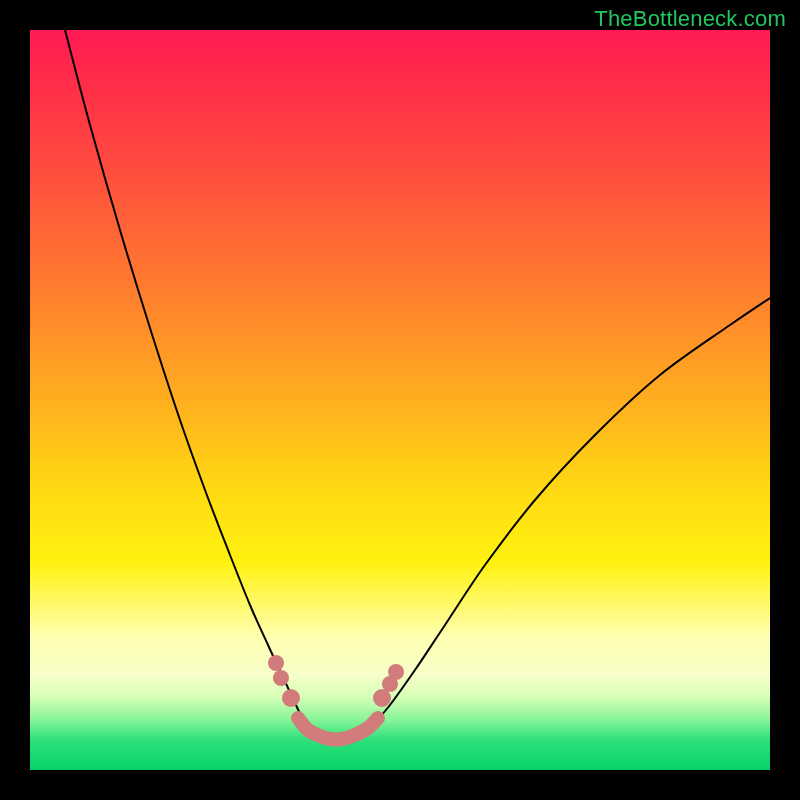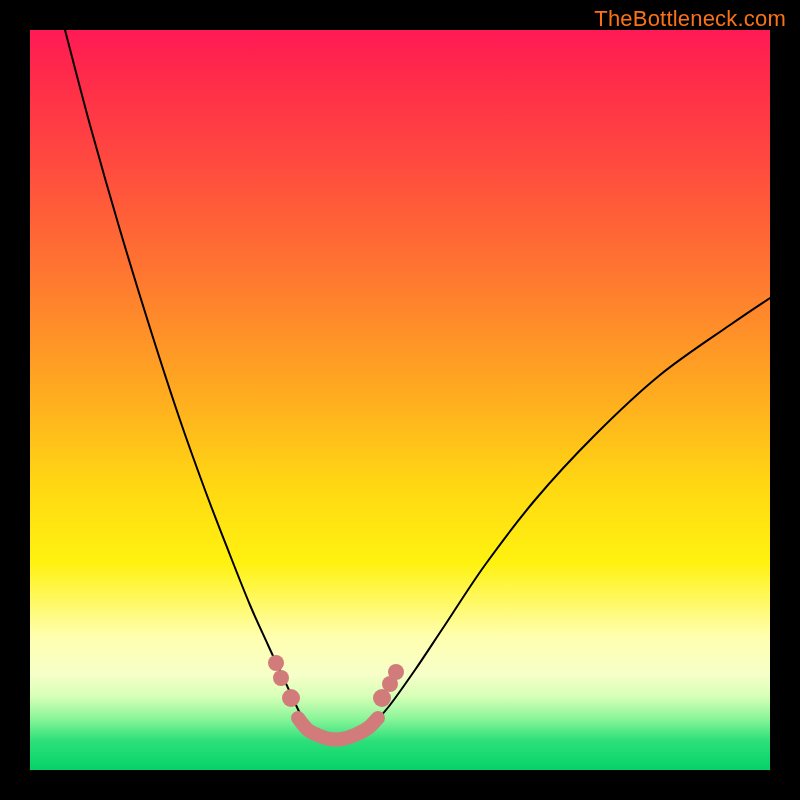--- a/index.html
+++ b/index.html
@@ -36,21 +36,21 @@
       #f7ffc8 87%,
       #d8ffb8 90%,
       #8cf59a 93%,
       #2de07a 96%,
       #05d268 100%);
   }
   .attribution {
     position: absolute;
     top: 6px;
     right: 14px;
-    color: #f97316;
+    color: #22c55e;
     font-size: 22px;
     font-weight: 400;
     letter-spacing: 0.2px;
     user-select: none;
   }
   svg.curve {
     position: absolute;
     left: 0; top: 0;
     width: 740px; height: 740px;
   }

